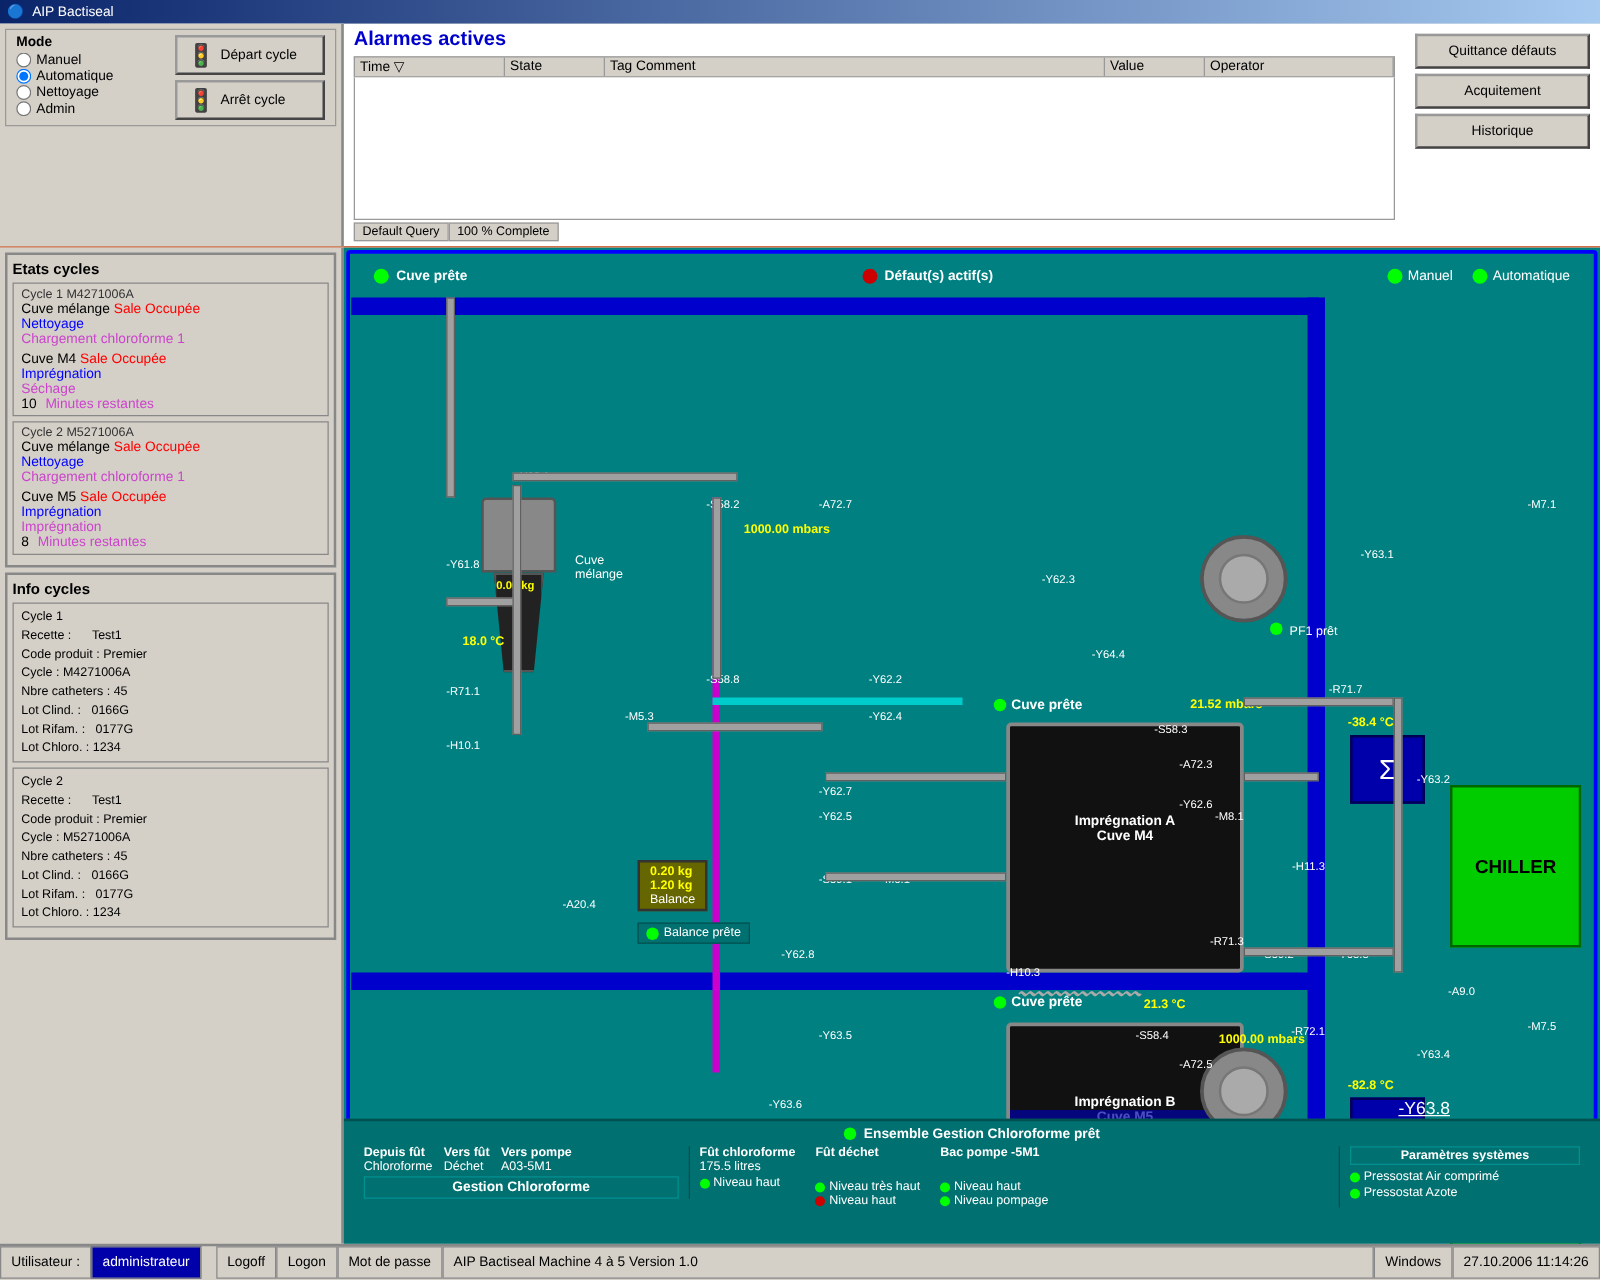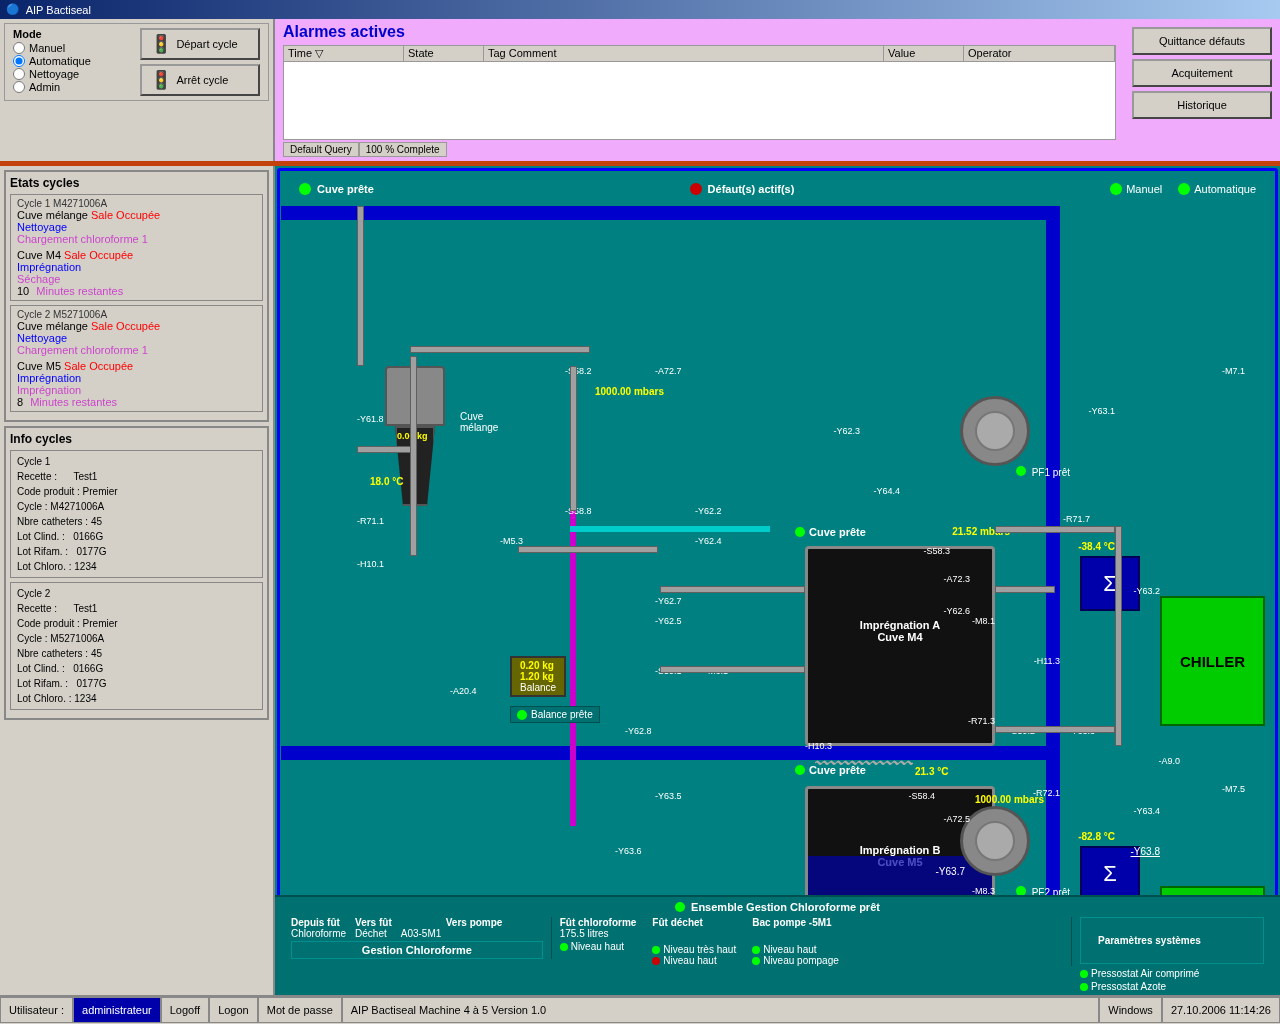--- a/index.html
+++ b/index.html
@@ -5,21 +5,21 @@
     * { box-sizing: border-box; margin: 0; padding: 0; }
     body { font-family: Arial, sans-serif; font-size: 11px; background: #d4d0c8; width: 1280px; height: 1024px; overflow: hidden; }
     
     
     .title-bar { background: linear-gradient(to right, #0a246a, #a6caf0); color: white; padding: 3px 6px; font-size: 11px; display: flex; align-items: center; gap: 6px; }
     
     
     .main-container { display: flex; flex-direction: column; height: calc(1024px - 20px); }
     
     
-    .top-section { display: flex; height: 147px; background: #f0abfc; border-bottom: 5px solid #c2410c; }
+    .top-section { display: flex; height: 179px; background: #ffffff; border-bottom: 1px solid #c2410c; }
     
     
     .left-panel { width: 275px; background: #d4d0c8; border-right: 2px solid #888; padding: 4px; flex-shrink: 0; }
     
     
     .mode-section { border: 1px solid #999; padding: 4px 8px; margin-bottom: 4px; display: flex; align-items: flex-start; gap: 8px; }
     .mode-label { font-weight: bold; font-size: 11px; }
     .radio-group { display: flex; flex-direction: column; gap: 1px; margin-top: 2px; }
     .radio-item { display: flex; align-items: center; gap: 4px; font-size: 11px; }
     .radio-item input { width: 12px; height: 12px; }
@@ -378,21 +378,21 @@
         <div style="position:absolute; top:350px; left:82px; color:white; font-size:9px;">-R71.1</div>
         <div style="position:absolute; top:393px; left:82px; color:white; font-size:9px;">-H10.1</div>
         <div style="position:absolute; top:348px; right:190px; color:white; font-size:9px;">-R71.7</div>
         <div style="position:absolute; top:240px; right:165px; color:white; font-size:9px;">-Y63.1</div>
         <div style="position:absolute; top:420px; right:120px; color:white; font-size:9px;">-Y63.2</div>
         <div style="position:absolute; top:560px; right:185px; color:white; font-size:9px;">-Y63.3</div>
         <div style="position:absolute; top:590px; right:100px; color:white; font-size:9px;">-A9.0</div>
         <div style="position:absolute; top:200px; right:35px; color:white; font-size:9px;">-M7.1</div>
         <div style="position:absolute; top:618px; right:35px; color:white; font-size:9px;">-M7.5</div>
         <div style="position:absolute; top:640px; right:120px; color:white; font-size:9px;">-Y63.4</div>
-        <div style="position:absolute; top:680px; right:120px; color:white; font-size:10px;text-decoration:underline;">-Y63.8</div>
+        <div style="position:absolute; top:680px; right:120px; color:white; font-size:14px;text-decoration:underline;">-Y63.8</div>
         <div style="position:absolute; top:625px; left:380px; color:white; font-size:9px;">-Y63.5</div>
         <div style="position:absolute; top:680px; left:340px; color:white; font-size:9px;">-Y63.6</div>
         <div style="position:absolute; top:625px; right:345px; color:white; font-size:9px;">-S58.4</div>
         <div style="position:absolute; top:648px; right:310px; color:white; font-size:9px;">-A72.5</div>
         <div style="position:absolute; top:700px; right:315px; color:white; font-size:10px;">-Y63.7</div>
         <div style="position:absolute; top:720px; right:285px; color:white; font-size:9px;">-M8.3</div>
         <div style="position:absolute; top:750px; left:340px; color:white; font-size:9px;">-S59.3</div>
         <div style="position:absolute; top:760px; left:400px; color:white; font-size:9px;">-M6.3</div>
         <div style="position:absolute; top:810px; left:340px; color:white; font-size:9px;">-Y64.1</div>
         <div style="position:absolute; top:805px; left:480px; color:white; font-size:9px;">-H11.1</div>
@@ -419,21 +419,21 @@
               <div style="display:flex; gap:9px; font-size:10px;">
                 <div>
                   <div style="color:white; font-weight:bold;">Depuis fût</div>
                   <div style="color:white;">Chloroforme</div>
                 </div>
                 <div>
                   <div style="color:white; font-weight:bold;">Vers fût</div>
                   <div style="color:white;">Déchet</div>
                 </div>
                 <div>
-                  <div style="color:white; font-weight:bold;margin-left:45px;">Vers pompe</div>
+                  <div style="color:white; font-weight:bold;">Vers pompe</div>
                   <div style="color:white;">A03-5M1</div>
                 </div>
               </div>
               <div style="color:white; font-size:11px; font-weight:bold; text-align:center; margin-top:2px; border:1px solid #009090; padding:2px; cursor:pointer;">Gestion Chloroforme</div>
             </div>
 
             <div style="flex:2; border-right:1px solid #005050; padding:0 8px; font-size:10px;">
               <div style="display:flex; gap:16px;">
                 <div>
                   <div style="color:white; font-weight:bold;">Fût chloroforme</div>
@@ -462,21 +462,21 @@
                   </div>
                   <div style="display:flex; align-items:center; gap:3px;">
                     <span style="display:inline-block; width:8px; height:8px; border-radius:50%; background:#00ff00;"></span>
                     <span style="color:white;">Niveau pompage</span>
                   </div>
                 </div>
               </div>
             </div>
 
             <div style="width:200px; padding:0 8px; font-size:10px;">
-              <div style="color:white; font-weight:bold; text-align:left; border:1px solid #009090; padding:17px; cursor:pointer; margin-bottom:4px;">Paramètres systèmes</div>
+              <div style="color:white; font-weight:bold; text-align:center; border:1px solid #009090; padding:1px; cursor:pointer; margin-bottom:4px;">Paramètres systèmes</div>
               <div style="display:flex; align-items:center; gap:3px;">
                 <span style="display:inline-block; width:8px; height:8px; border-radius:50%; background:#00ff00;"></span>
                 <span style="color:white;">Pressostat Air comprimé</span>
               </div>
               <div style="display:flex; align-items:center; gap:3px; margin-top:2px;">
                 <span style="display:inline-block; width:8px; height:8px; border-radius:50%; background:#00ff00;"></span>
                 <span style="color:white;">Pressostat Azote</span>
               </div>
             </div>
           </div>
@@ -501,21 +501,21 @@
     </div>
   </div>
 
   <div class="bottom-bar">
     <div class="bottom-item">
       <span>Utilisateur :</span>
     </div>
     <div class="bottom-item bottom-item-blue">
       <span>administrateur</span>
     </div>
-    <div class="bottom-item" style="cursor:pointer;">
+    <div class="bottom-item" style="cursor:pointer;margin-left:12px;">
       <span>Logoff</span>
     </div>
     <div class="bottom-item" style="cursor:pointer;">
       <span>Logon</span>
     </div>
     <div class="bottom-item" style="cursor:pointer;">
       <span>Mot de passe</span>
     </div>
     <div class="bottom-item" style="flex:1;">
       <span>AIP Bactiseal Machine 4 à 5 Version 1.0</span>

